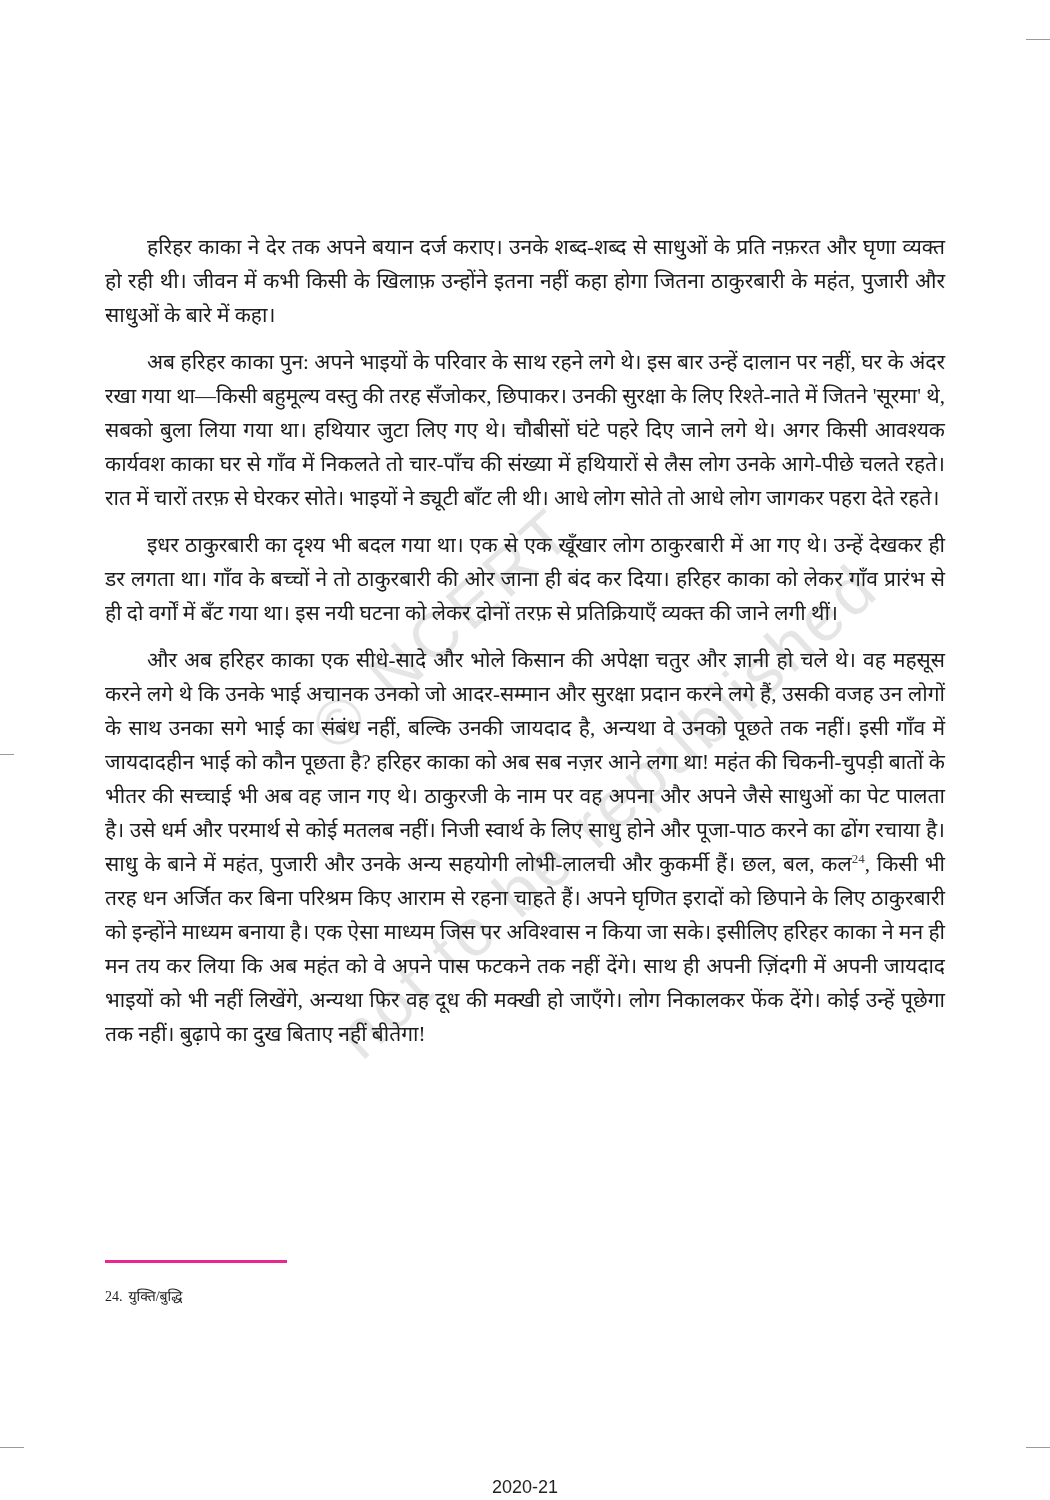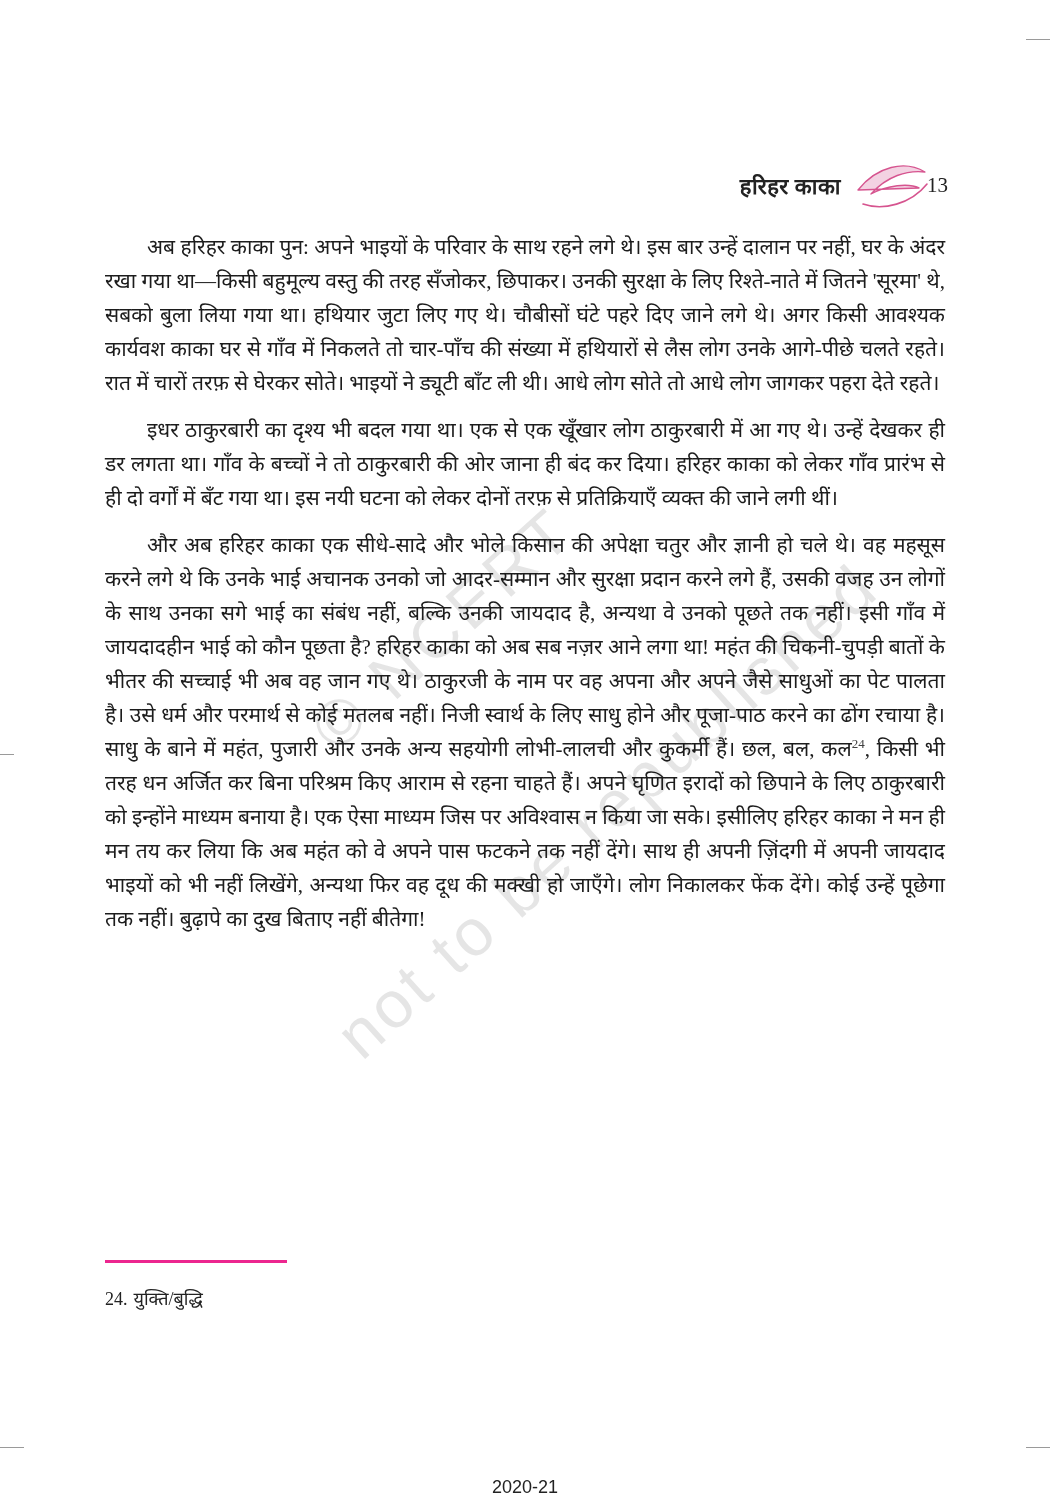--- a/index.html
+++ b/index.html
@@ -91,21 +91,21 @@
     width: 182px;
     height: 3px;
     background: #ec268f;
     z-index: 1;
   }
   .footnote {
     position: absolute;
     top: 1286px;
     left: 105px;
     z-index: 1;
-    font-size: 18px;
+    font-size: 14px;
     color: #222;
   }
   .footnote .fn-marker { margin-right: 6px; }
 
   
   .footer {
     position: absolute;
     top: 1430px;
     left: 0;
     width: 100%;
@@ -125,30 +125,25 @@
   <div class="mark mark-tr"></div>
   <div class="mark mark-left"></div>
   <div class="mark mark-bl"></div>
   <div class="mark mark-br"></div>
 
   <div class="watermark">
     <div class="wm-line1">© NCERT</div>
     <div class="wm-line2">not to be republished</div>
   </div>
 
-  <div class="header">
-    <span class="chapter-title">हरिहर काका</span>
-    <svg class="ribbon" viewBox="0 0 78 54" xmlns="http://www.w3.org/2000/svg">
-      <path d="M3 32 C 22 8, 50 2, 70 14 C 52 12, 32 18, 16 36 C 32 27, 54 25, 64 30 Z" fill="#f3d2e2" stroke="#d6548f" stroke-width="1.4" stroke-linejoin="round"></path>
-      <path d="M8 46 C 28 53, 56 46, 72 26" fill="none" stroke="#d6548f" stroke-width="1.6" stroke-linecap="round"></path>
-    </svg>
-    <span class="page-number">13</span>
-  </div>
 
   <div class="body-text">
+    <p>
+      <span>हरिहर काका ने देर तक अपने बयान दर्ज कराए। उनके शब्द-शब्द से साधुओं के प्रति नफ़रत और घृणा व्यक्त हो रही थी। जीवन में कभी किसी के खिलाफ़ उन्होंने इतना नहीं कहा होगा जितना ठाकुरबारी के महंत, पुजारी और साधुओं के बारे में कहा।</span>
+    </p>
     <p>
       <span>अब हरिहर काका पुन: अपने भाइयों के परिवार के साथ रहने लगे थे। इस बार उन्हें दालान पर नहीं, घर के अंदर रखा गया था—किसी बहुमूल्य वस्तु की तरह सँजोकर, छिपाकर। उनकी सुरक्षा के लिए रिश्ते-नाते में जितने 'सूरमा' थे, सबको बुला लिया गया था। हथियार जुटा लिए गए थे। चौबीसों घंटे पहरे दिए जाने लगे थे। अगर किसी आवश्यक कार्यवश काका घर से गाँव में निकलते तो चार-पाँच की संख्या में हथियारों से लैस लोग उनके आगे-पीछे चलते रहते। रात में चारों तरफ़ से घेरकर सोते। भाइयों ने ड्यूटी बाँट ली थी। आधे लोग सोते तो आधे लोग जागकर पहरा देते रहते।</span>
     </p>
     <p>
       <span>इधर ठाकुरबारी का दृश्य भी बदल गया था। एक से एक खूँखार लोग ठाकुरबारी में आ गए थे। उन्हें देखकर ही डर लगता था। गाँव के बच्चों ने तो ठाकुरबारी की ओर जाना ही बंद कर दिया। हरिहर काका को लेकर गाँव प्रारंभ से ही दो वर्गों में बँट गया था। इस नयी घटना को लेकर दोनों तरफ़ से प्रतिक्रियाएँ व्यक्त की जाने लगी थीं।</span>
     </p>
     <p>
       <span>और अब हरिहर काका एक सीधे-सादे और भोले किसान की अपेक्षा चतुर और ज्ञानी हो चले थे। वह महसूस करने लगे थे कि उनके भाई अचानक उनको जो आदर-सम्मान और सुरक्षा प्रदान करने लगे हैं, उसकी वजह उन लोगों के साथ उनका सगे भाई का संबंध नहीं, बल्कि उनकी जायदाद है, अन्यथा वे उनको पूछते तक नहीं। इसी गाँव में जायदादहीन भाई को कौन पूछता है? हरिहर काका को अब सब नज़र आने लगा था! महंत की चिकनी-चुपड़ी बातों के भीतर की सच्चाई भी अब वह जान गए थे। ठाकुरजी के नाम पर वह अपना और अपने जैसे साधुओं का पेट पालता है। उसे धर्म और परमार्थ से कोई मतलब नहीं। निजी स्वार्थ के लिए साधु होने और पूजा-पाठ करने का ढोंग रचाया है। साधु के बाने में महंत, पुजारी और उनके अन्य सहयोगी लोभी-लालची और कुकर्मी हैं। छल, बल, कल</span><sup class="fn-ref">24</sup><span>, किसी भी तरह धन अर्जित कर बिना परिश्रम किए आराम से रहना चाहते हैं। अपने घृणित इरादों को छिपाने के लिए ठाकुरबारी को इन्होंने माध्यम बनाया है। एक ऐसा माध्यम जिस पर अविश्वास न किया जा सके। इसीलिए हरिहर काका ने मन ही मन तय कर लिया कि अब महंत को वे अपने पास फटकने तक नहीं देंगे। साथ ही अपनी ज़िंदगी में अपनी जायदाद भाइयों को भी नहीं लिखेंगे, अन्यथा फिर वह दूध की मक्खी हो जाएँगे। लोग निकालकर फेंक देंगे। कोई उन्हें पूछेगा तक नहीं। बुढ़ापे का दुख बिताए नहीं बीतेगा!</span>
     </p>
   </div>

